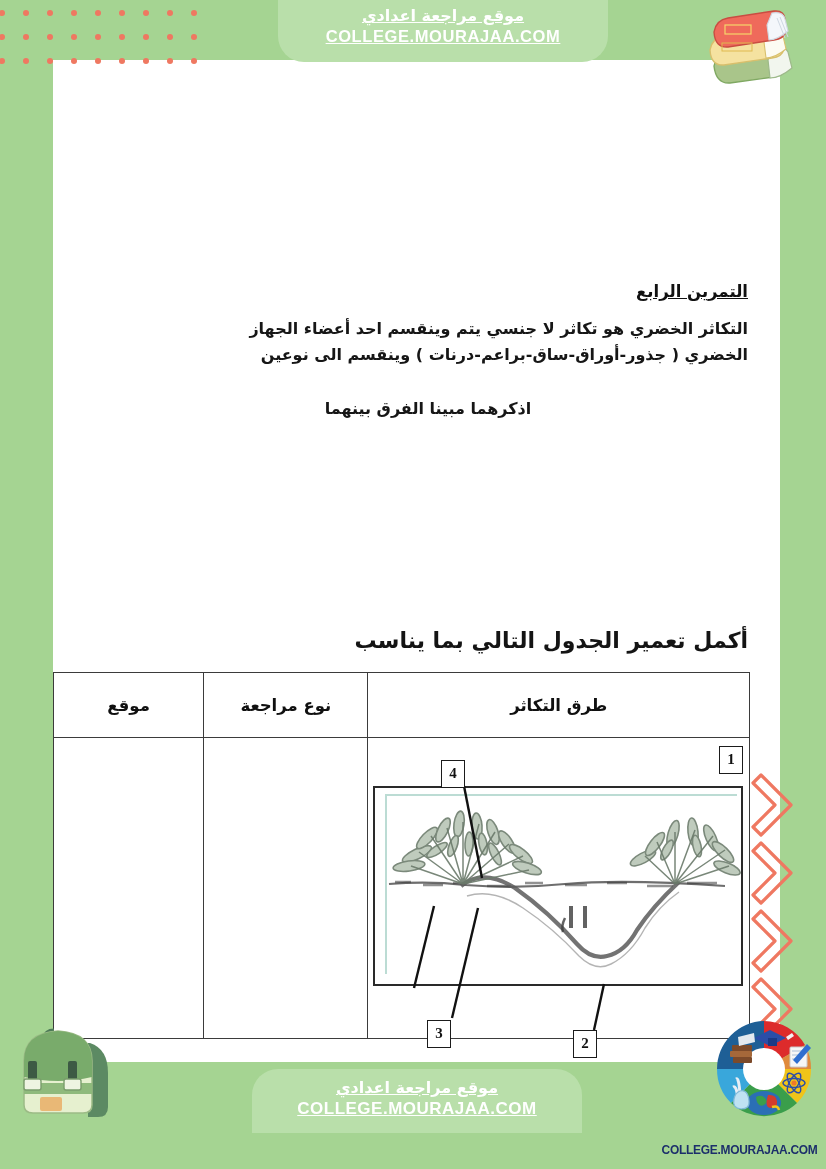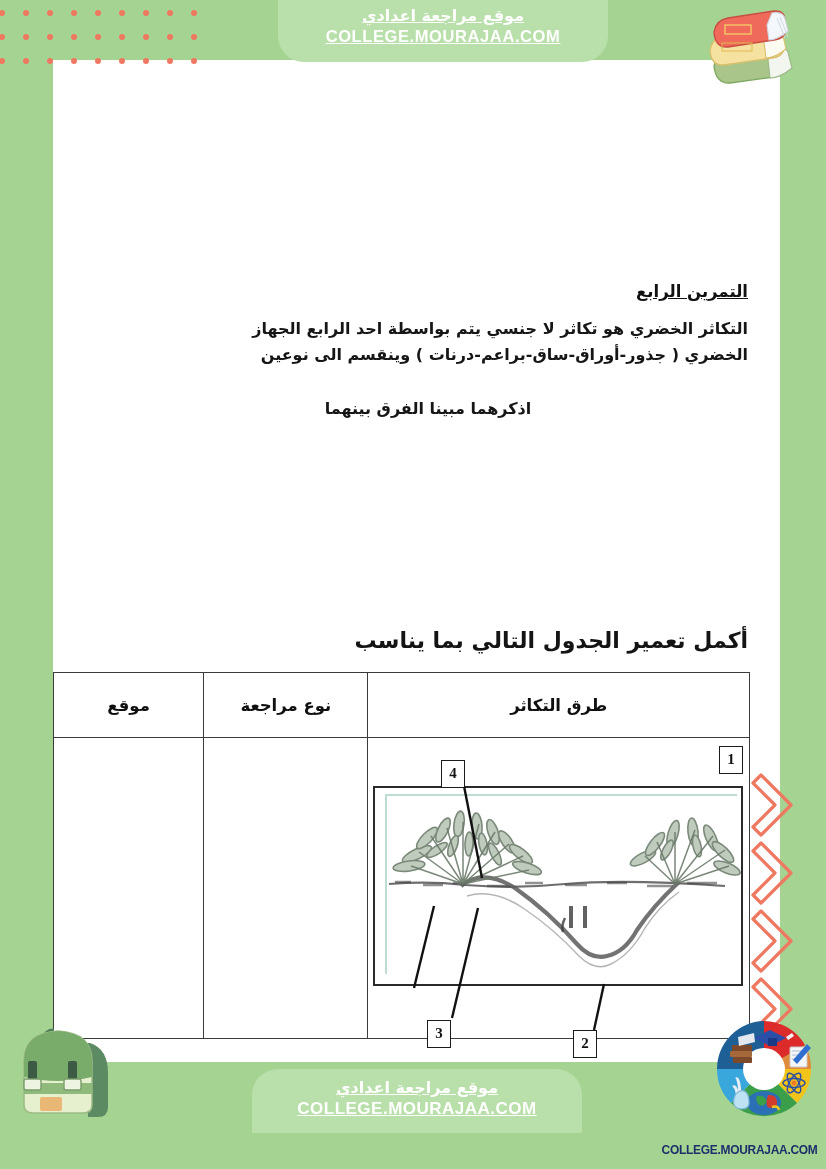--- a/index.html
+++ b/index.html
@@ -426,21 +426,21 @@
       </g>
     </svg>
   </div>
 
   <div class="doc">
 
 
     <div class="ex-heading">التمرين الرابع</div>
 
     <div class="body-par">
-      <span class="ln c1">التكاثر الخضري هو تكاثر لا جنسي يتم بواسطة احد الرابع الجهاز</span>
+      <span class="ln c1">التكاثر الخضري هو تكاثر لا جنسي يتم وينقسم احد أعضاء الجهاز</span>
       <span class="ln c2">الخضري ( جذور-أوراق-ساق-براعم-درنات ) وينقسم الى نوعين</span>
       <span class="ln c3">اذكرهما مبينا الفرق بينهما</span>
     </div>
 
     <div class="instr">أكمل تعمير الجدول التالي بما يناسب</div>
 
     <table class="tbl">
       <thead>
         <tr>
           <th class="col-methods">طرق التكاثر</th>

